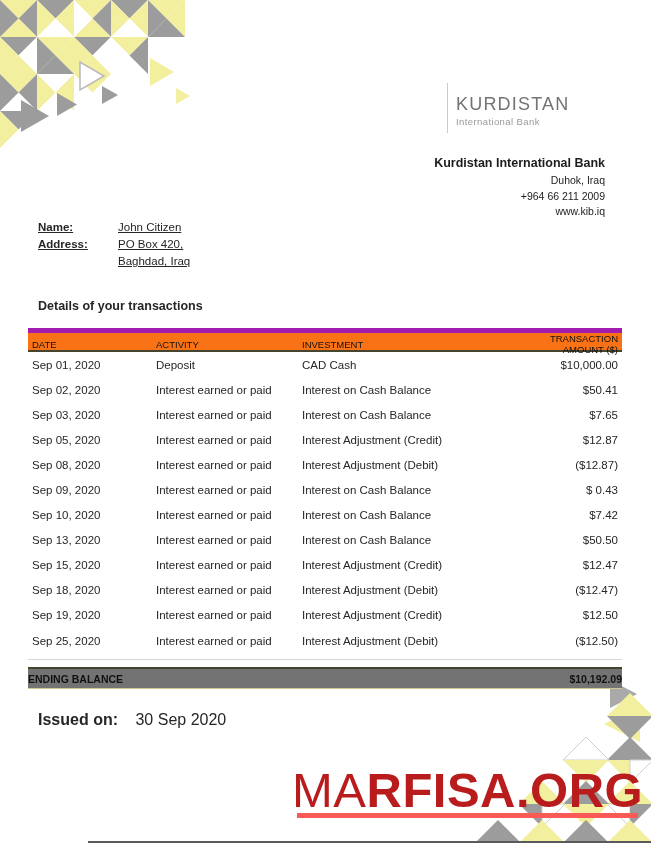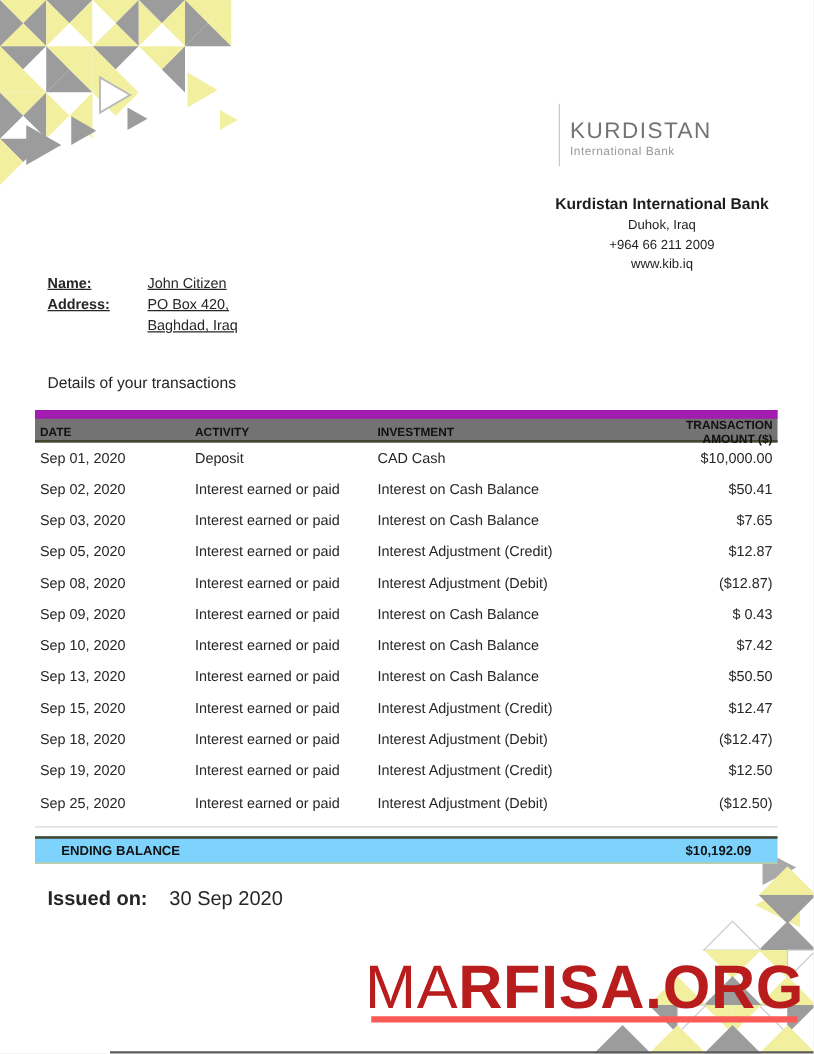--- a/index.html
+++ b/index.html
@@ -14,48 +14,48 @@
   .bottom-edge{position:absolute;left:88px;bottom:0;width:563px;height:2px;background:#5a5a5c;z-index:2;}
   
   .logo-block{position:absolute;left:441px;top:79px;display:flex;align-items:flex-start;z-index:2;}
   .logo-mark{width:66px;text-align:center;}
   .kib-abbr{font-size:15px;font-weight:bold;color:#77797c;letter-spacing:2px;margin-top:-2px;}
   .logo-divider{width:1px;height:50px;background:#c9cacc;margin:4px 8px 0 6px;}
   .brand{padding-top:16px;}
   .brand-name{font-size:18px;color:#737373;letter-spacing:1.2px;line-height:18px;}
   .brand-sub{font-size:9.5px;color:#97999c;letter-spacing:.4px;margin-top:3px;}
   
-  .bank-info{position:absolute;right:36px;top:156px;text-align:center;z-index:2;}
+  .bank-info{position:absolute;right:46px;top:156px;text-align:right;z-index:2;}
   .bank-name{font-size:12.5px;font-weight:bold;color:#1d1d1d;}
   .bank-line{font-size:10.5px;line-height:15.5px;color:#1d1d1d;}
   .bank-name{margin-bottom:3px;}
   
   .customer{position:absolute;left:38px;top:219px;font-size:11.5px;z-index:2;}
   .cust-row{display:flex;line-height:17px;text-decoration:underline;}
   .cust-label{width:80px;font-weight:bold;}
   .cust-value{white-space:nowrap;}
   
-  .section-title{position:absolute;left:38px;top:299px;font-size:12.5px;font-weight:normal;z-index:2;}
+  .section-title{position:absolute;left:38px;top:299px;font-size:12.5px;font-weight:bold;z-index:2;}
   
   .table-wrap{position:absolute;left:28px;top:328px;width:594px;z-index:2;}
   .thead-row{
     display:grid;grid-template-columns:124px 146px 210px 1fr;padding:0 4px;
-    background:#737373;border-top:7px solid #a21caf;border-bottom:2px solid #45452f;
-    height:17px;align-items:center;font-size:9.5px;font-weight:bold;color:#111;
+    background:#f97316;border-top:5px solid #a21caf;border-bottom:2px solid #45452f;
+    height:17px;align-items:center;font-size:9.5px;font-weight:normal;color:#111;
   }
   .thead-row .cell-amount{text-align:right;}
   .trow{
     display:grid;grid-template-columns:124px 146px 210px 1fr;padding:0 4px;
     height:25.1px;align-items:center;font-size:11.5px;color:#262626;
   }
   .trow .cell-amount{text-align:right;}
   .table-endline{border-top:1px solid #d7d7d7;margin-top:6px;}
   .ending-band{
-    display:grid;grid-template-columns:1fr auto;padding:0 21px;margin-top:7px;
-    background:#7dd3fc;border-top:2px solid #45452f;border-bottom:1px solid #cdc98f;
+    display:grid;grid-template-columns:1fr auto;padding:0 0;margin-top:7px;
+    background:#737373;border-top:2px solid #45452f;border-bottom:1px solid #cdc98f;
     height:19px;align-items:center;font-size:10.5px;font-weight:bold;color:#111;
   }
   
   .issued{position:absolute;left:38px;top:711px;font-size:16px;z-index:2;}
   .issued-label{font-weight:bold;}
   .issued-date{margin-left:13px;}
   
   .watermark{
     position:absolute;left:292px;top:766px;z-index:3;
     font-size:49px;letter-spacing:.5px;line-height:1;color:#b91c1c;white-space:nowrap;

